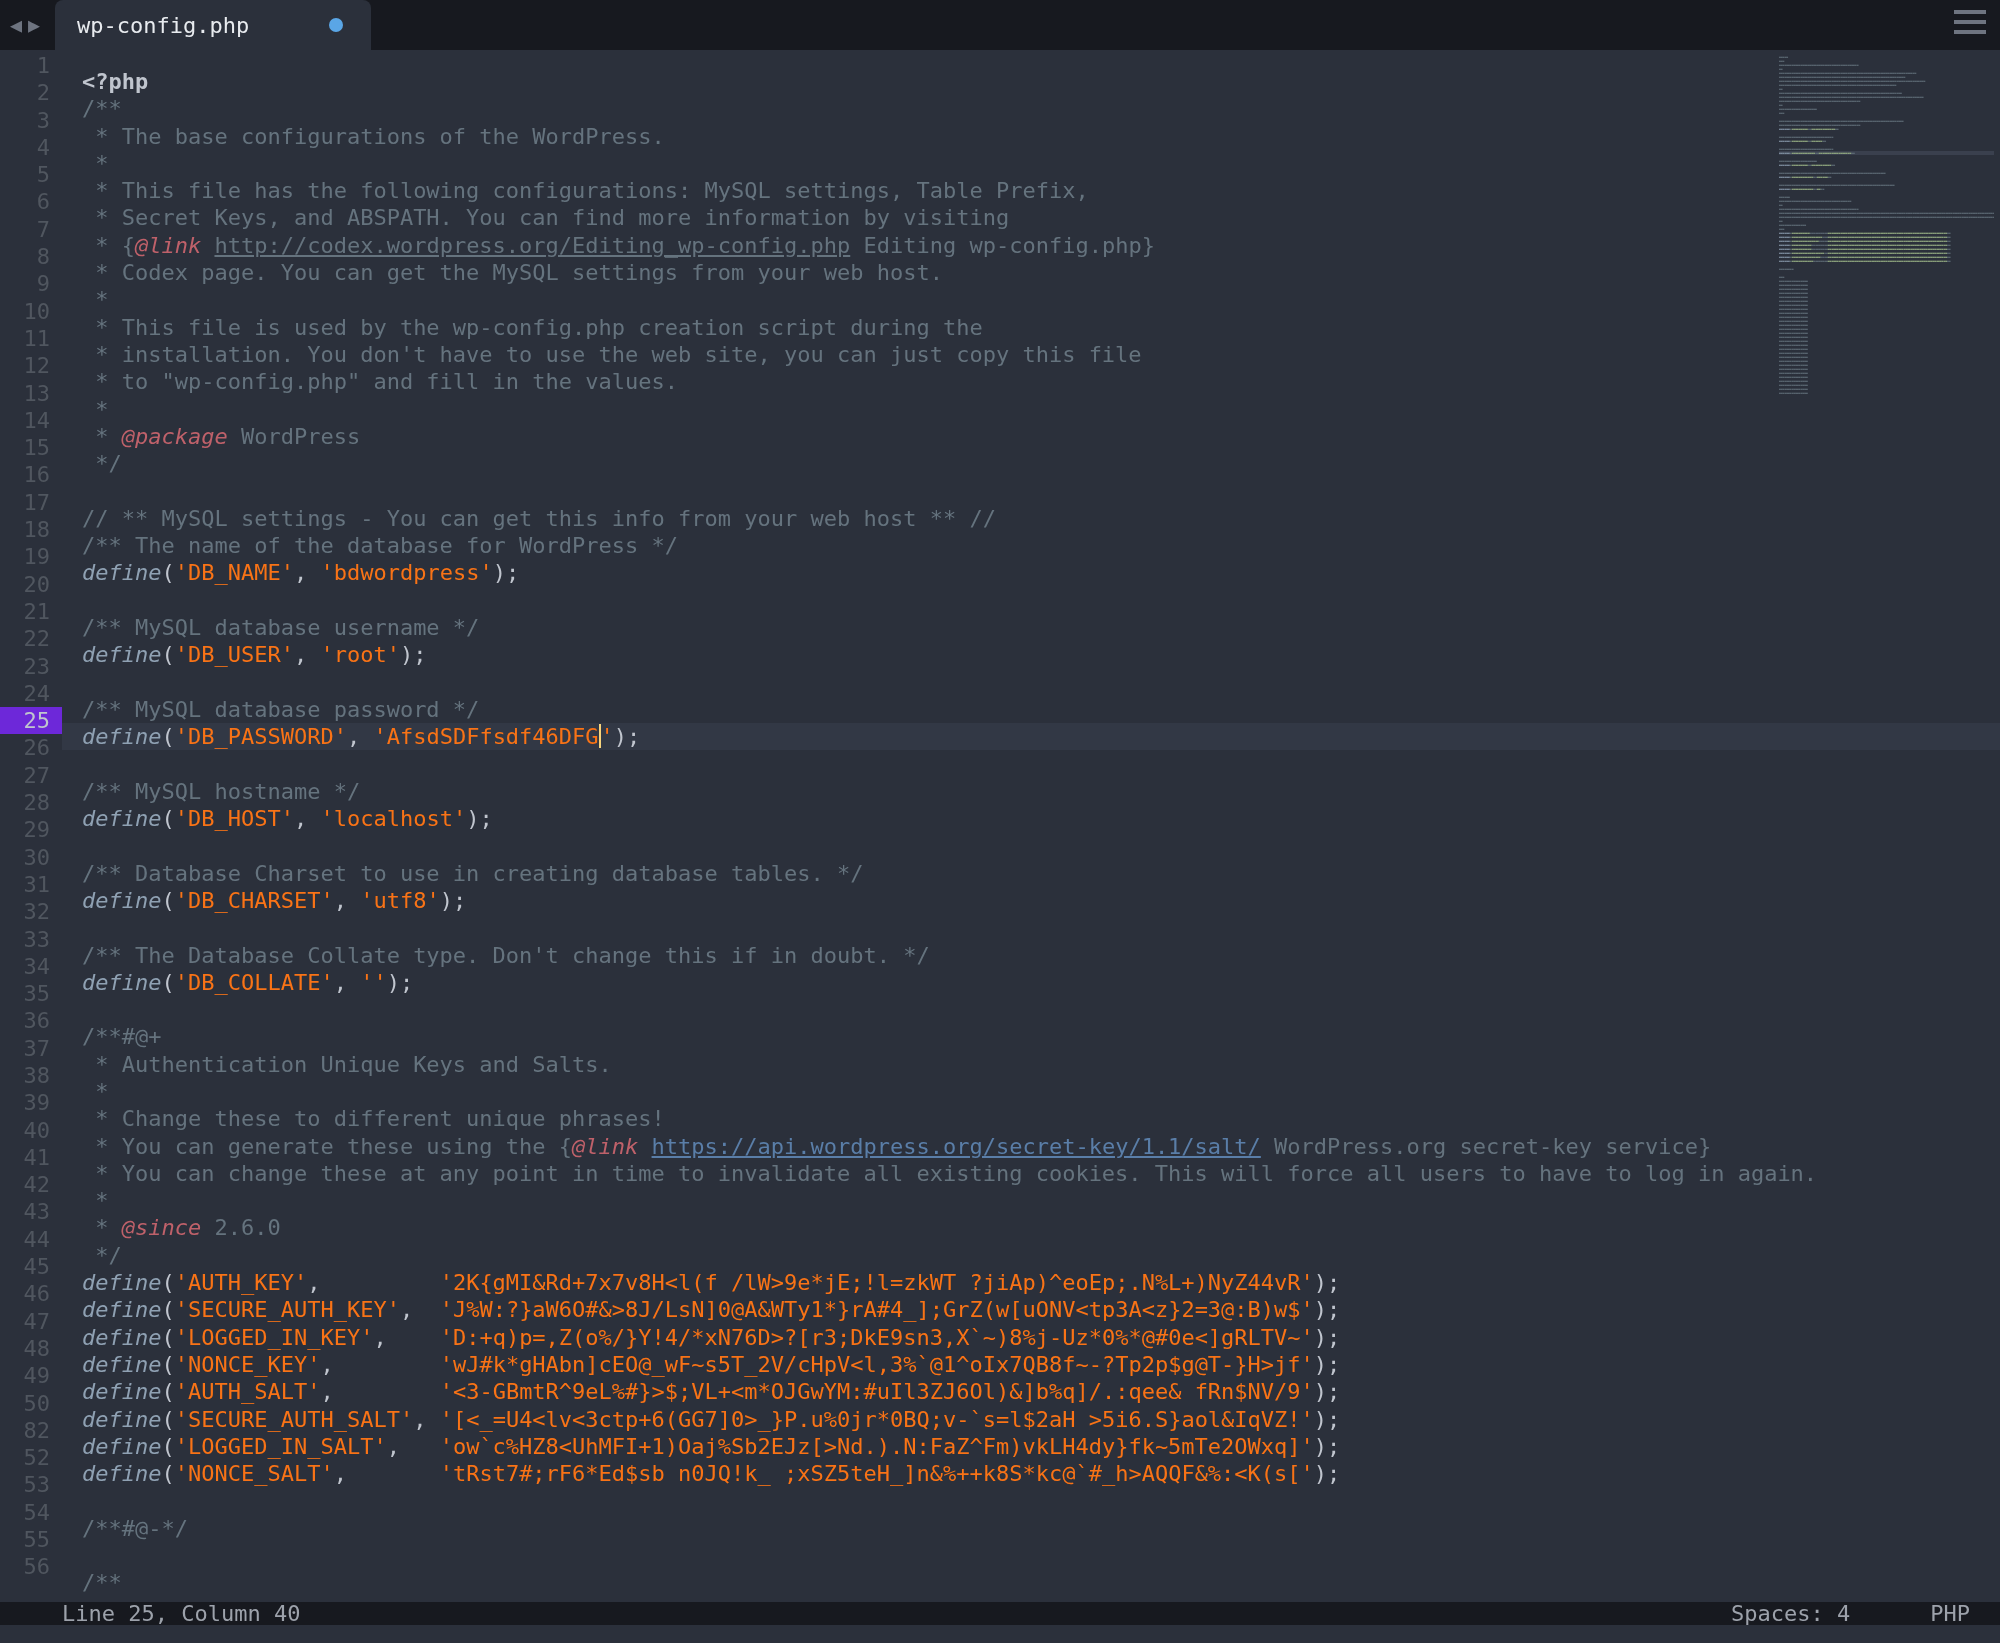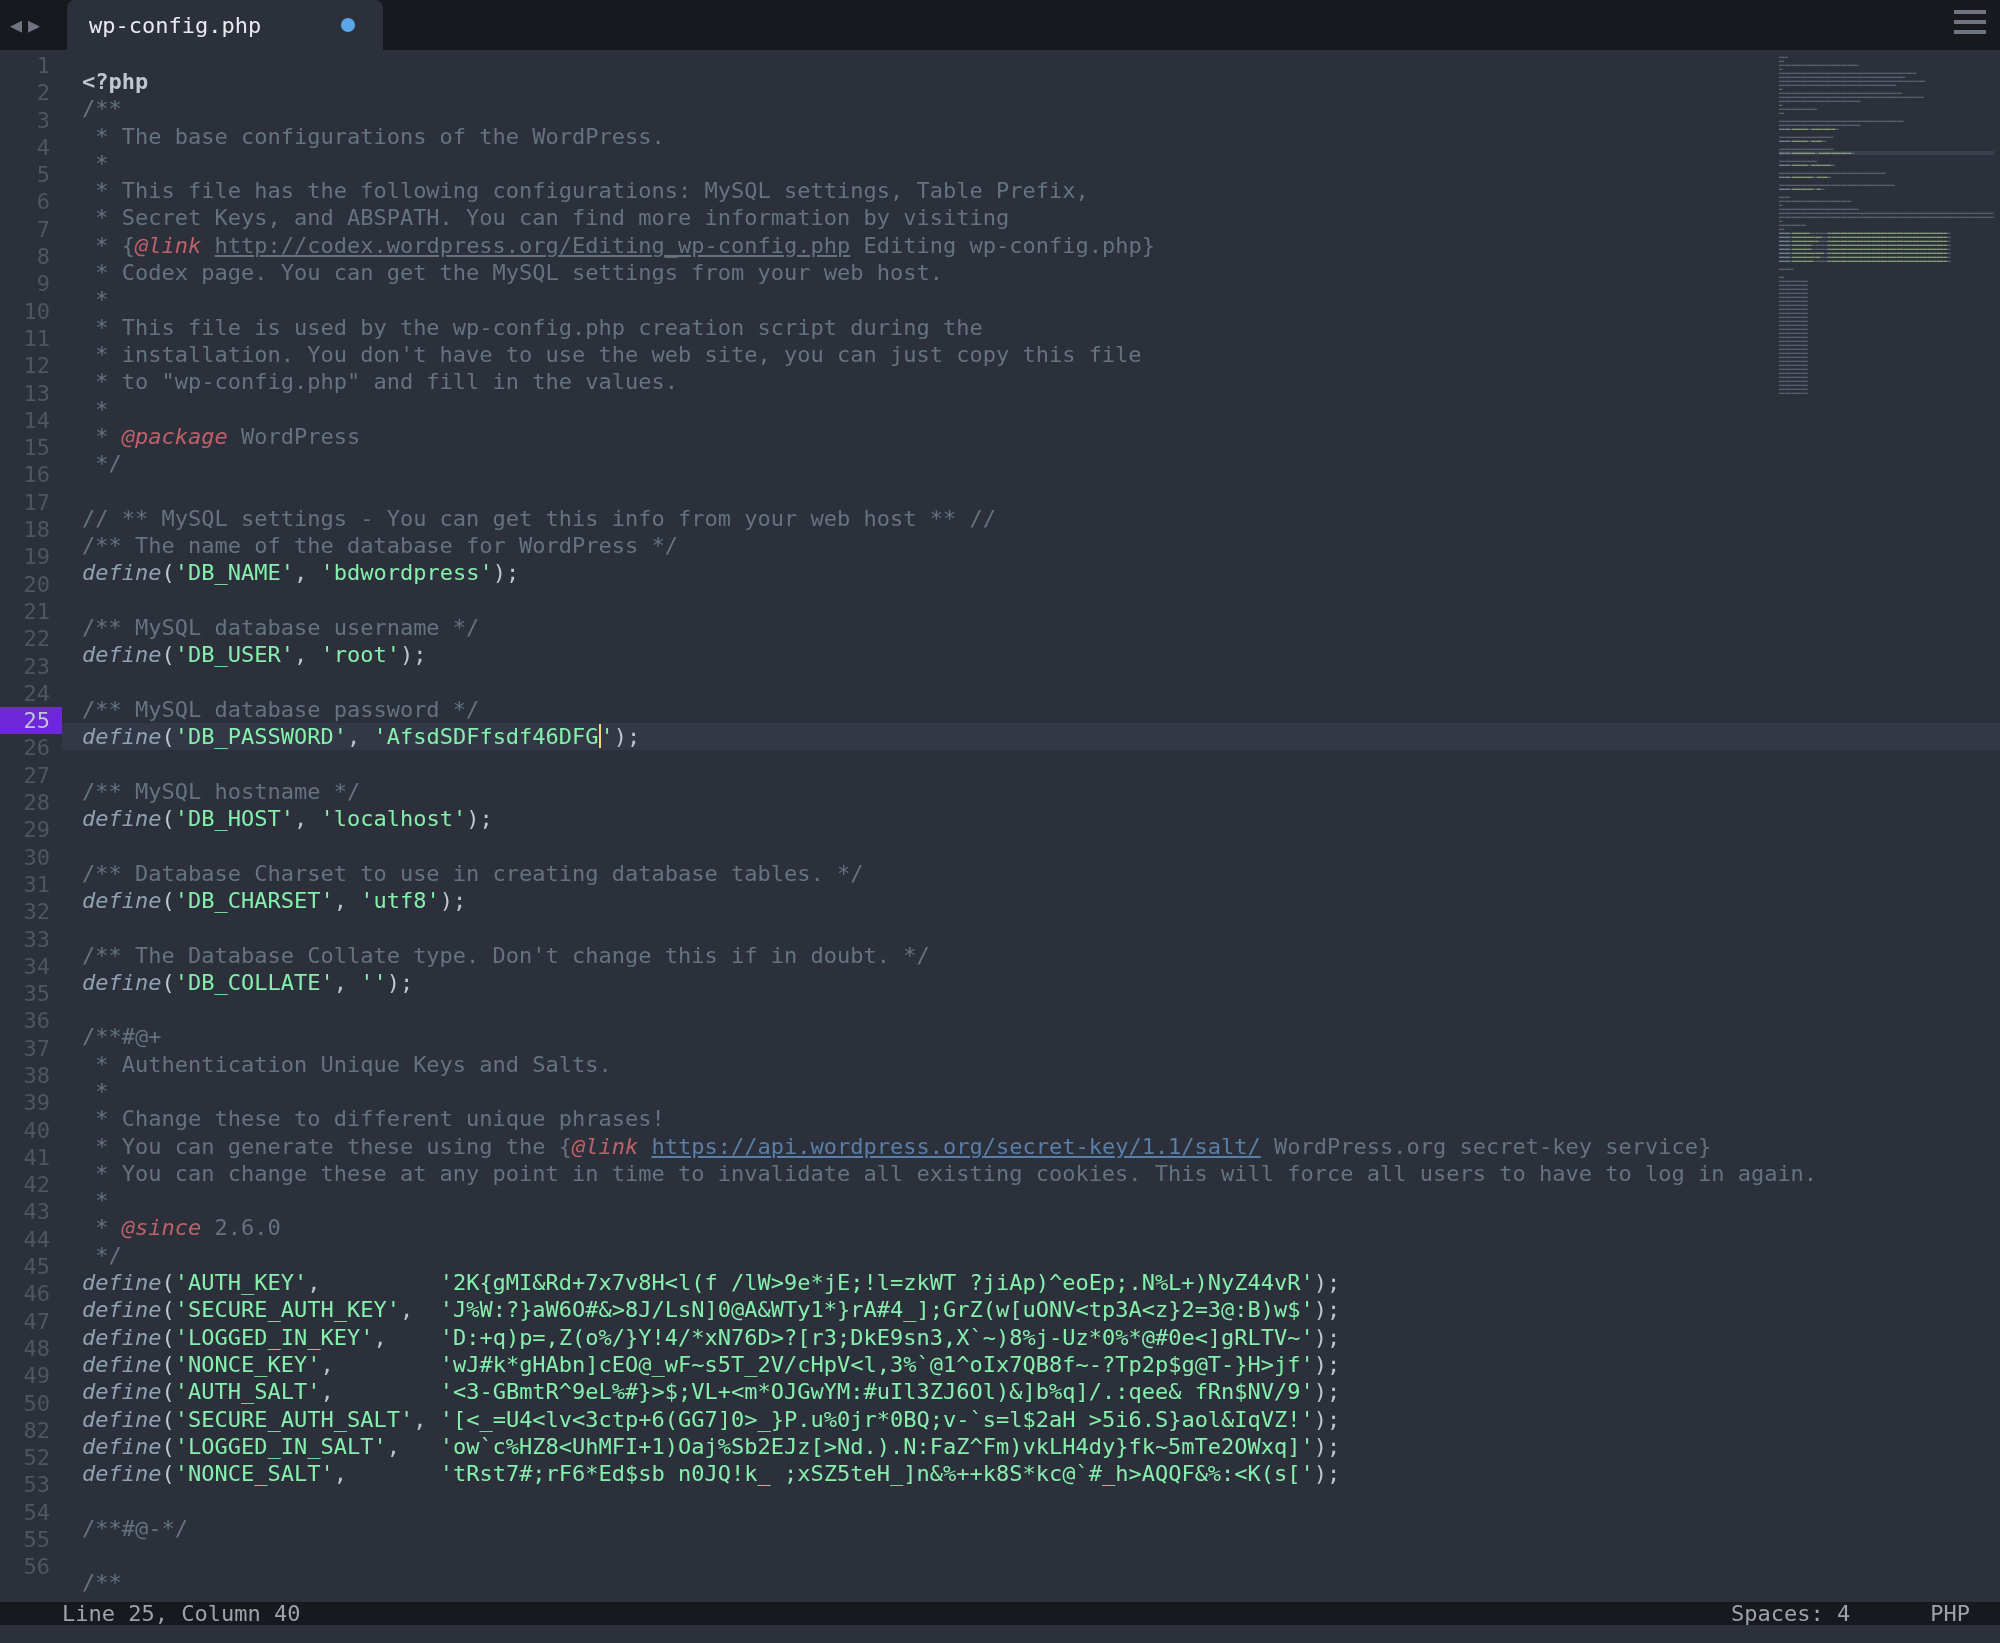--- a/index.html
+++ b/index.html
@@ -31,21 +31,21 @@
     background: #2b303b;
     height: 50px;
     display: flex;
     align-items: center;
     padding: 0 28px 0 22px;
     color: #e8ebef;
     font-size: 22px;
     border-top-left-radius: 8px;
     border-top-right-radius: 8px;
     position: relative;
-    margin-left: 17px;
+    margin-left: 5px;
   }
   .tab .dot {
     width: 14px; height: 14px; border-radius: 50%;
     background: #5aa6e6;
     margin-left: 80px;
   }
   .hamburger {
     position: absolute;
     right: 14px; top: 10px;
     display: flex; flex-direction: column; gap: 6px;
@@ -84,21 +84,21 @@
   .cursor {
     display: inline-block;
     width: 2px; height: 24px;
     background: #f8d47c;
     vertical-align: -4px;
   }
   
   .c   { color: #65737e; }           
   .tag { color: #bf616a; font-style: italic; } 
   .kw  { color: #8fa1b3; font-style: italic; margin-top: 12px; } 
-  .s   { color: #86efac; }           
+  .s   { color: #f97316; }           
   .p   { color: #c0c5ce; }           
   .url { color: #5a7ea8; text-decoration: underline; }
   .url2{ color: #65737e; text-decoration: underline; text-align: right; }
   .phpopen { color: #c0c5ce; font-weight: bold; }
 
   
   .minimap {
     position: absolute;
     top: 55px; right: 6px;
     width: 215px; height: 340px;

